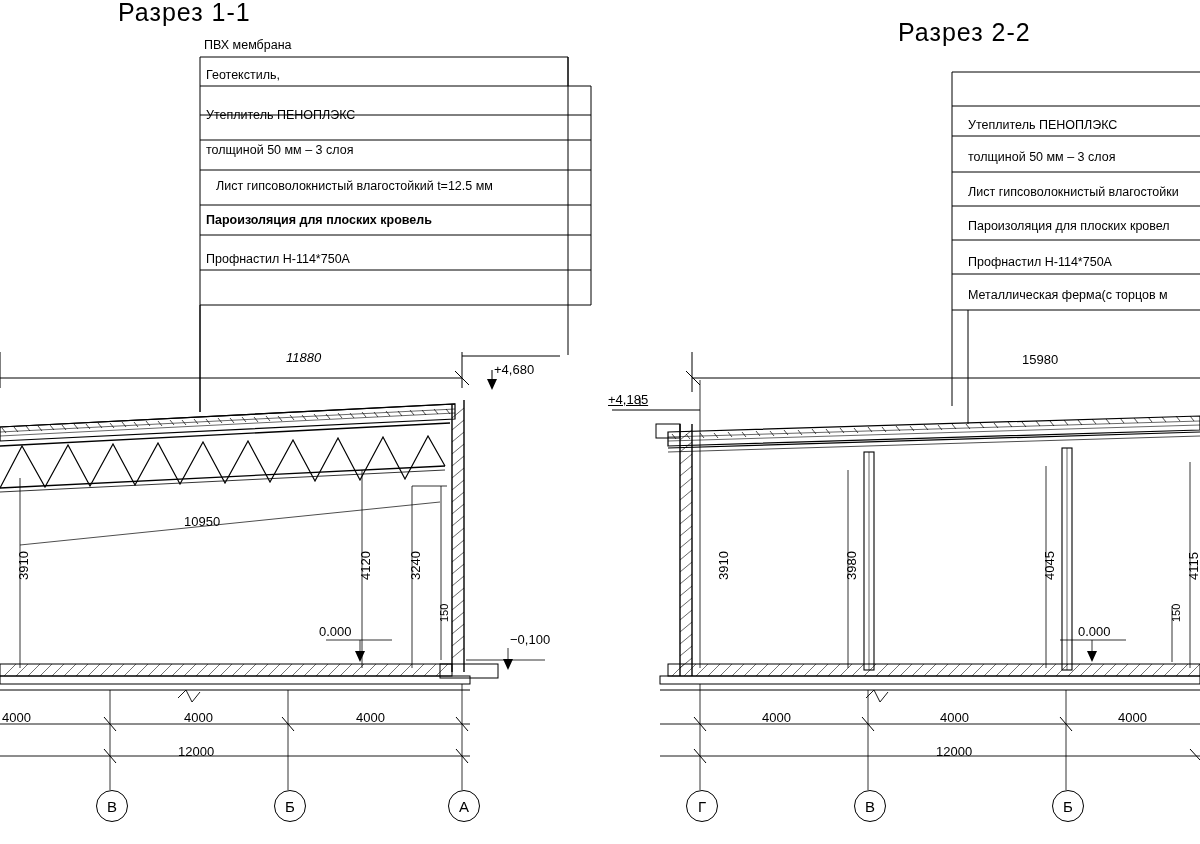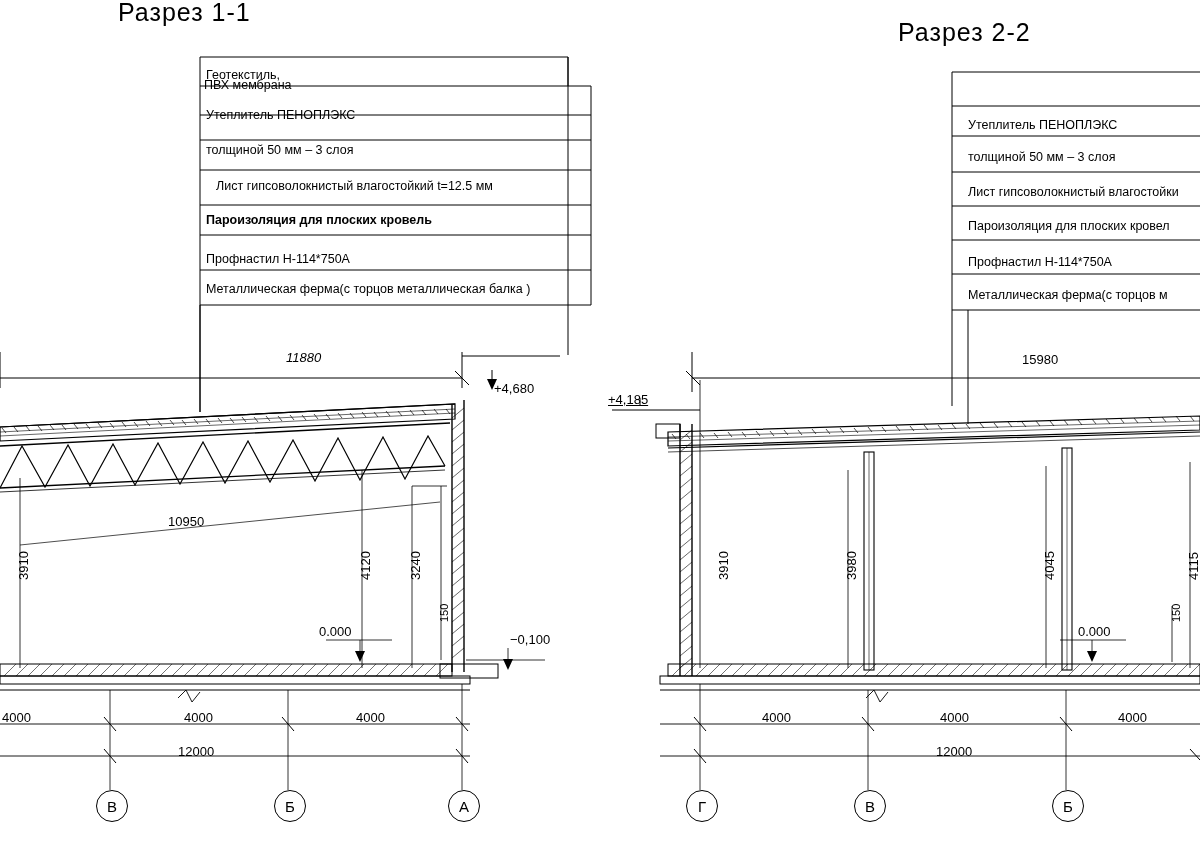--- a/index.html
+++ b/index.html
@@ -18,21 +18,21 @@
      font-size:15px;background:#fff;}
   .note-row{position:absolute;font-size:12.5px;white-space:nowrap;}
 </style>
 </head>
 <body>
 
 <div class="sheet">
 
   <div class="ttl" style="left:118px;top:-2px;">Разрез 1-1</div>
 
-  <div class="note-row" style="left:204px;top:38px;margin-top:40px;">ПВХ мембрана</div>
+  <div class="note-row" style="left:204px;top:38px;">ПВХ мембрана</div>
 
   <svg width="1200" height="844">
 
     <line x1="200" y1="57" x2="568" y2="57" stroke="#000" stroke-width="1"></line>
     <line x1="200" y1="86" x2="591" y2="86" stroke="#000" stroke-width="1"></line>
     <line x1="200" y1="115" x2="591" y2="115" stroke="#000" stroke-width="1"></line>
     <line x1="200" y1="140" x2="591" y2="140" stroke="#000" stroke-width="1"></line>
     <line x1="200" y1="170" x2="591" y2="170" stroke="#000" stroke-width="1"></line>
     <line x1="200" y1="205" x2="591" y2="205" stroke="#000" stroke-width="1"></line>
     <line x1="200" y1="235" x2="591" y2="235" stroke="#000" stroke-width="1"></line>
@@ -42,21 +42,20 @@
     <line x1="568" y1="57" x2="568" y2="86" stroke="#000" stroke-width="1"></line>
     <line x1="591" y1="86" x2="591" y2="305" stroke="#000" stroke-width="1"></line>
   </svg>
 
   <div class="note-row" style="left:206px;top:68px;">Геотекстиль,</div>
   <div class="note-row" style="left:206px;top:108px;">Утеплитель ПЕНОПЛЭКС</div>
   <div class="note-row" style="left:206px;top:143px;">толщиной 50 мм – 3 слоя</div>
   <div class="note-row" style="left:216px;top:179px;">Лист гипсоволокнистый влагостойкий t=12.5 мм</div>
   <div class="note-row" style="left:206px;top:213px;font-weight:bold;">Пароизоляция для плоских кровель</div>
   <div class="note-row" style="left:206px;top:252px;">Профнастил Н-114*750А</div>
-  <div class="note-row" style="left:206px;top:282px;">Металлическая ферма(с торцов металлическая балка )</div>
 
   <svg width="1200" height="844">
 
     <line x1="200" y1="305" x2="200" y2="412" stroke="#000" stroke-width="1"></line>
     <line x1="568" y1="57" x2="568" y2="355" stroke="#000" stroke-width="1"></line>
 
     <line x1="0" y1="378" x2="462" y2="378" stroke="#000" stroke-width="1"></line>
     <line x1="462" y1="352" x2="462" y2="388" stroke="#000" stroke-width="1"></line>
     <line x1="455" y1="371" x2="469" y2="385" stroke="#000" stroke-width="1"></line>
     <line x1="0" y1="352" x2="0" y2="388" stroke="#000" stroke-width="1"></line>
@@ -217,22 +216,22 @@
       <line x1="104" y1="749" x2="116" y2="763"></line>
       <line x1="456" y1="749" x2="468" y2="763"></line>
     </g>
 
     <line x1="110" y1="690" x2="110" y2="790" stroke="#000" stroke-width="0.8"></line>
     <line x1="288" y1="690" x2="288" y2="790" stroke="#000" stroke-width="0.8"></line>
     <line x1="462" y1="684" x2="462" y2="790" stroke="#000" stroke-width="0.8"></line>
   </svg>
 
   <div class="lbl dim" style="left:286px;top:350px;font-style:italic;">11880</div>
-  <div class="lbl dim" style="left:494px;top:362px;margin-top:19px;">+4,680</div>
-  <div class="lbl dim" style="left:168px;top:514px;">10950</div>
+  <div class="lbl dim" style="left:494px;top:362px;">+4,680</div>
+  <div class="lbl dim" style="left:184px;top:514px;">10950</div>
   <div class="lbl dim" style="left:319px;top:624px;">0.000</div>
   <div class="lbl dim" style="left:510px;top:632px;">−0,100</div>
 
   <div class="vert" style="left:16px;top:580px;">3910</div>
   <div class="vert" style="left:358px;top:580px;">4120</div>
   <div class="vert" style="left:408px;top:580px;">3240</div>
   <div class="vert sm" style="left:438px;top:622px;">150</div>
 
   <div class="lbl dim" style="left:2px;top:710px;">4000</div>
   <div class="lbl dim" style="left:184px;top:710px;">4000</div>

